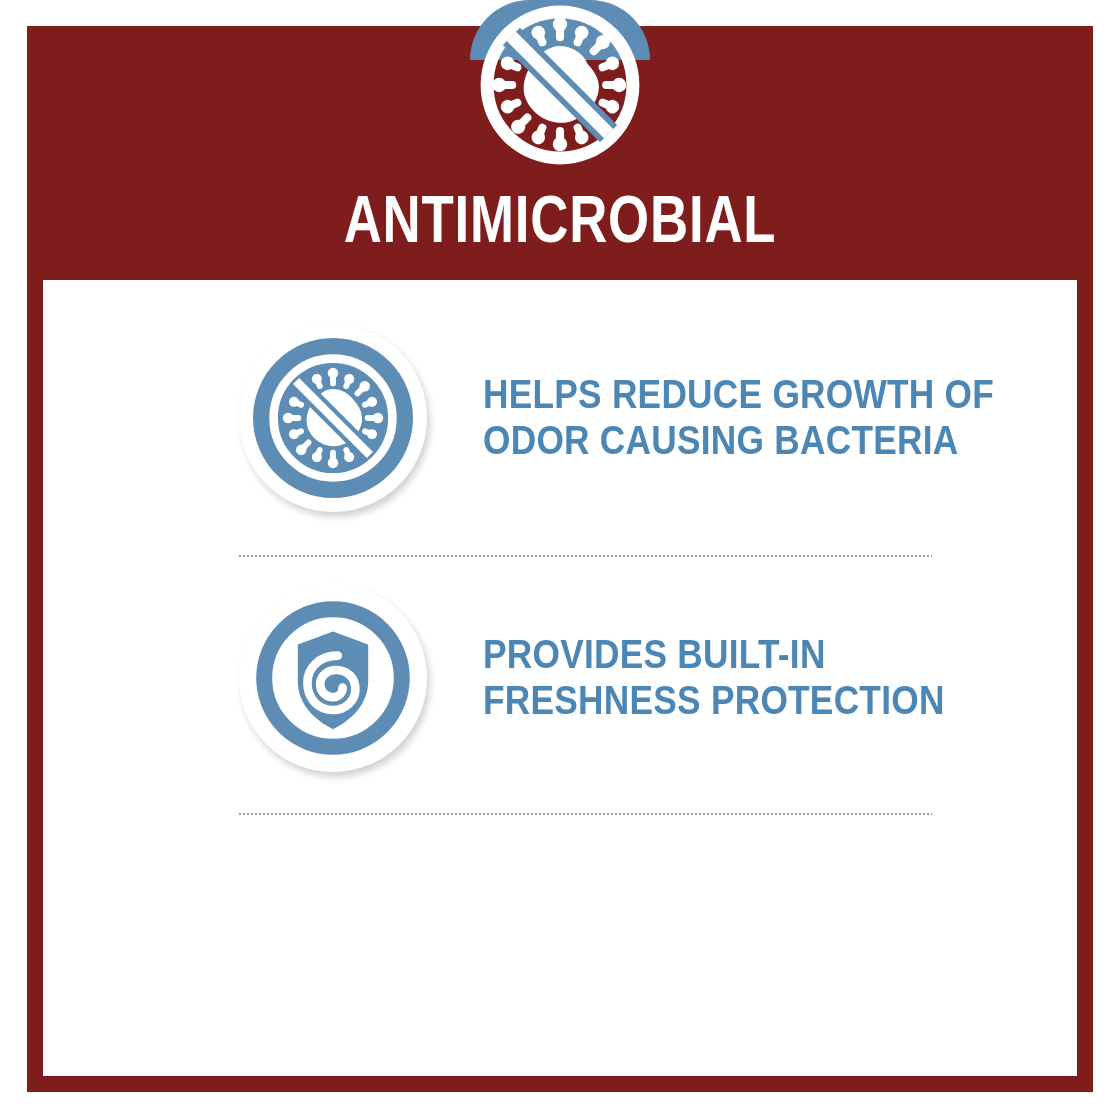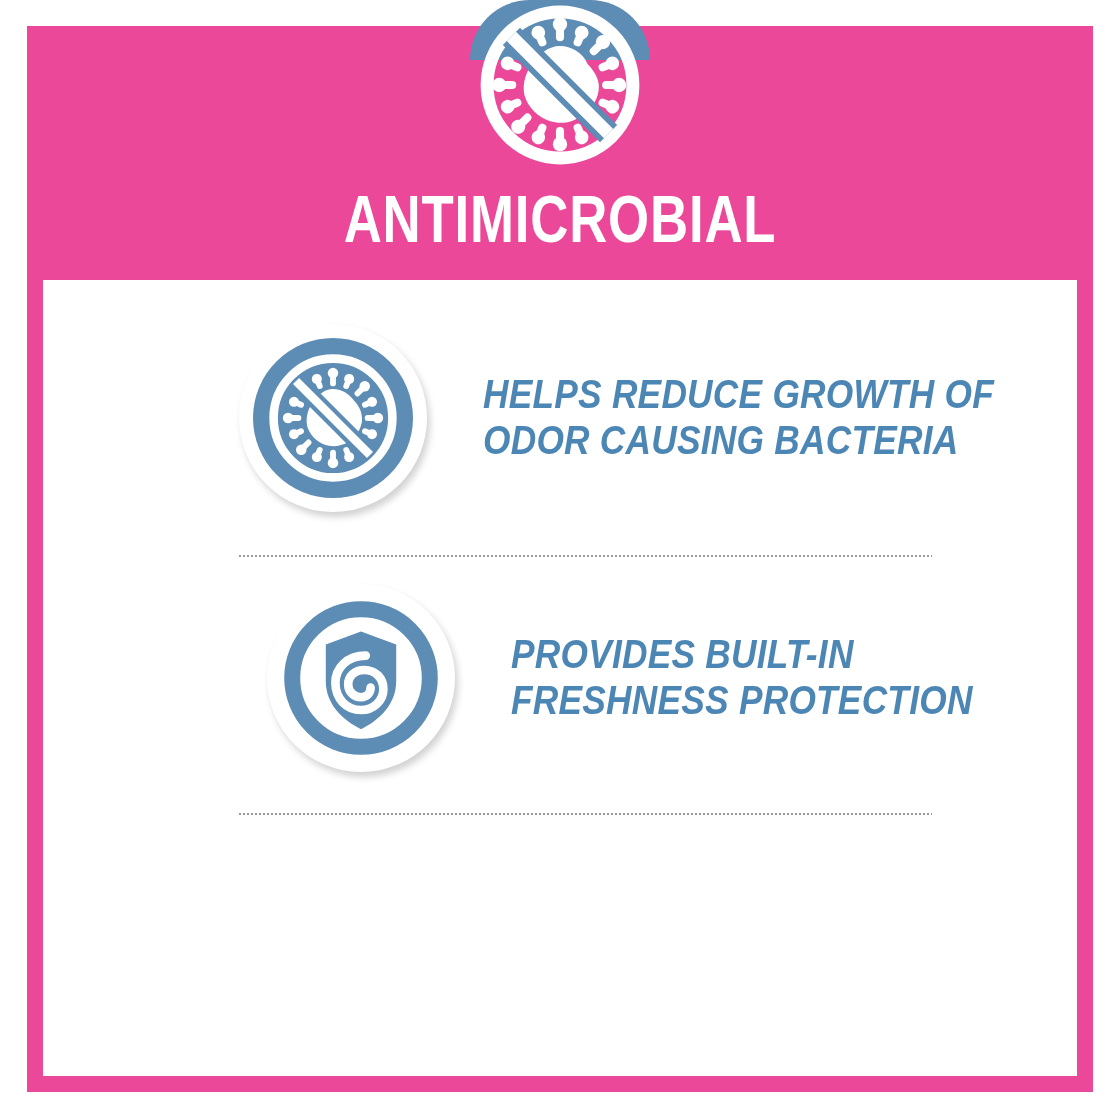--- a/index.html
+++ b/index.html
@@ -15,21 +15,21 @@
     position:relative;
     width:1120px; height:1120px;
     background:#ffffff;
   }
 
   
   #panel {
     position:absolute;
     left:27px; top:26px;
     width:1066px; height:1066px;
-    background:#ec4899;
+    background:#7f1d1d;
     padding-left:38px;
   }
 
   
   #banner-bump {
     position:absolute;
     left:50%;
     top:-26px;
     transform:translateX(-50%);
     width:180px; height:60px;
@@ -67,34 +67,33 @@
     font-family:"Liberation Sans", sans-serif;
     white-space:nowrap;
   }
 
   
   #content-card {
     position:absolute;
     left:16px; top:254px;
     width:1034px; height:796px;
     background:#ffffff;
-    font-style:italic;
   }
 
   
   .feature-row {
     position:absolute;
     left:0;
     width:100%;
     height:216px;
     display:flex;
     align-items:center;
   }
   #row-0 { top:30px; }
-  #row-1 { top:290px;margin-left:28px; }
+  #row-1 { top:290px; }
   #row-2 { top:548px; }
 
   .icon-badge {
     position:relative;
     margin-left:196px;
     width:188px; height:188px;
     flex:0 0 188px;
     border-radius:50%;
     background:#ffffff;
     box-shadow:3px 5px 7px rgba(0,0,0,0.18);

